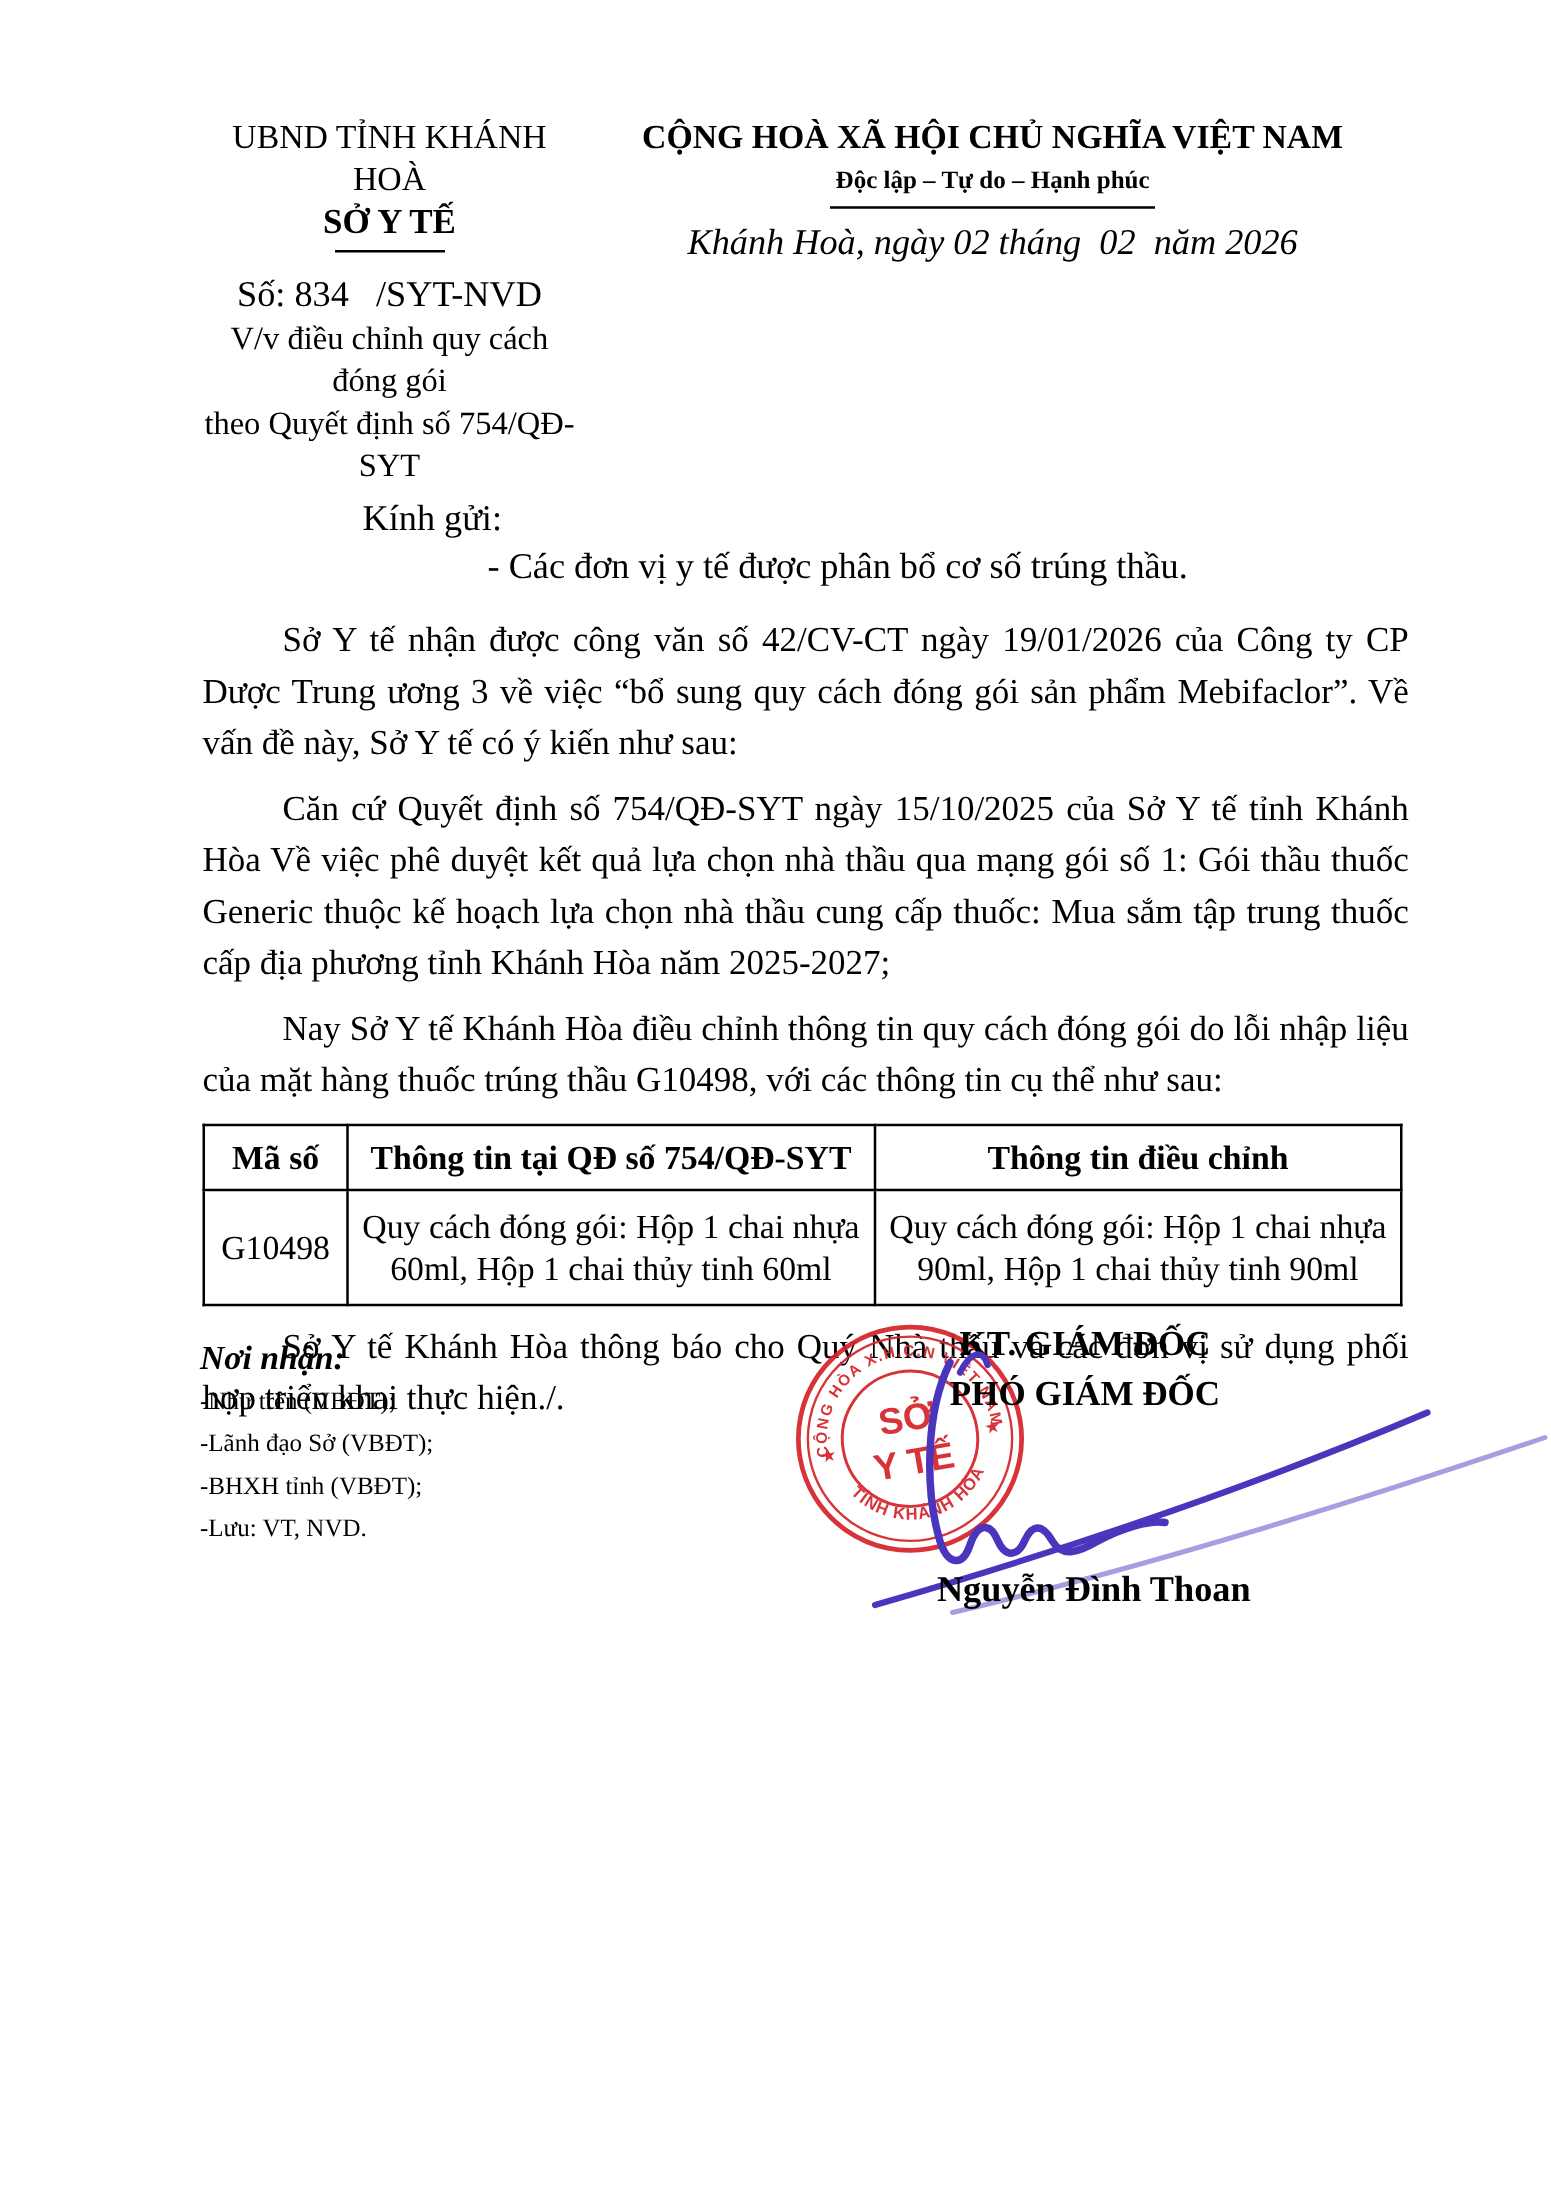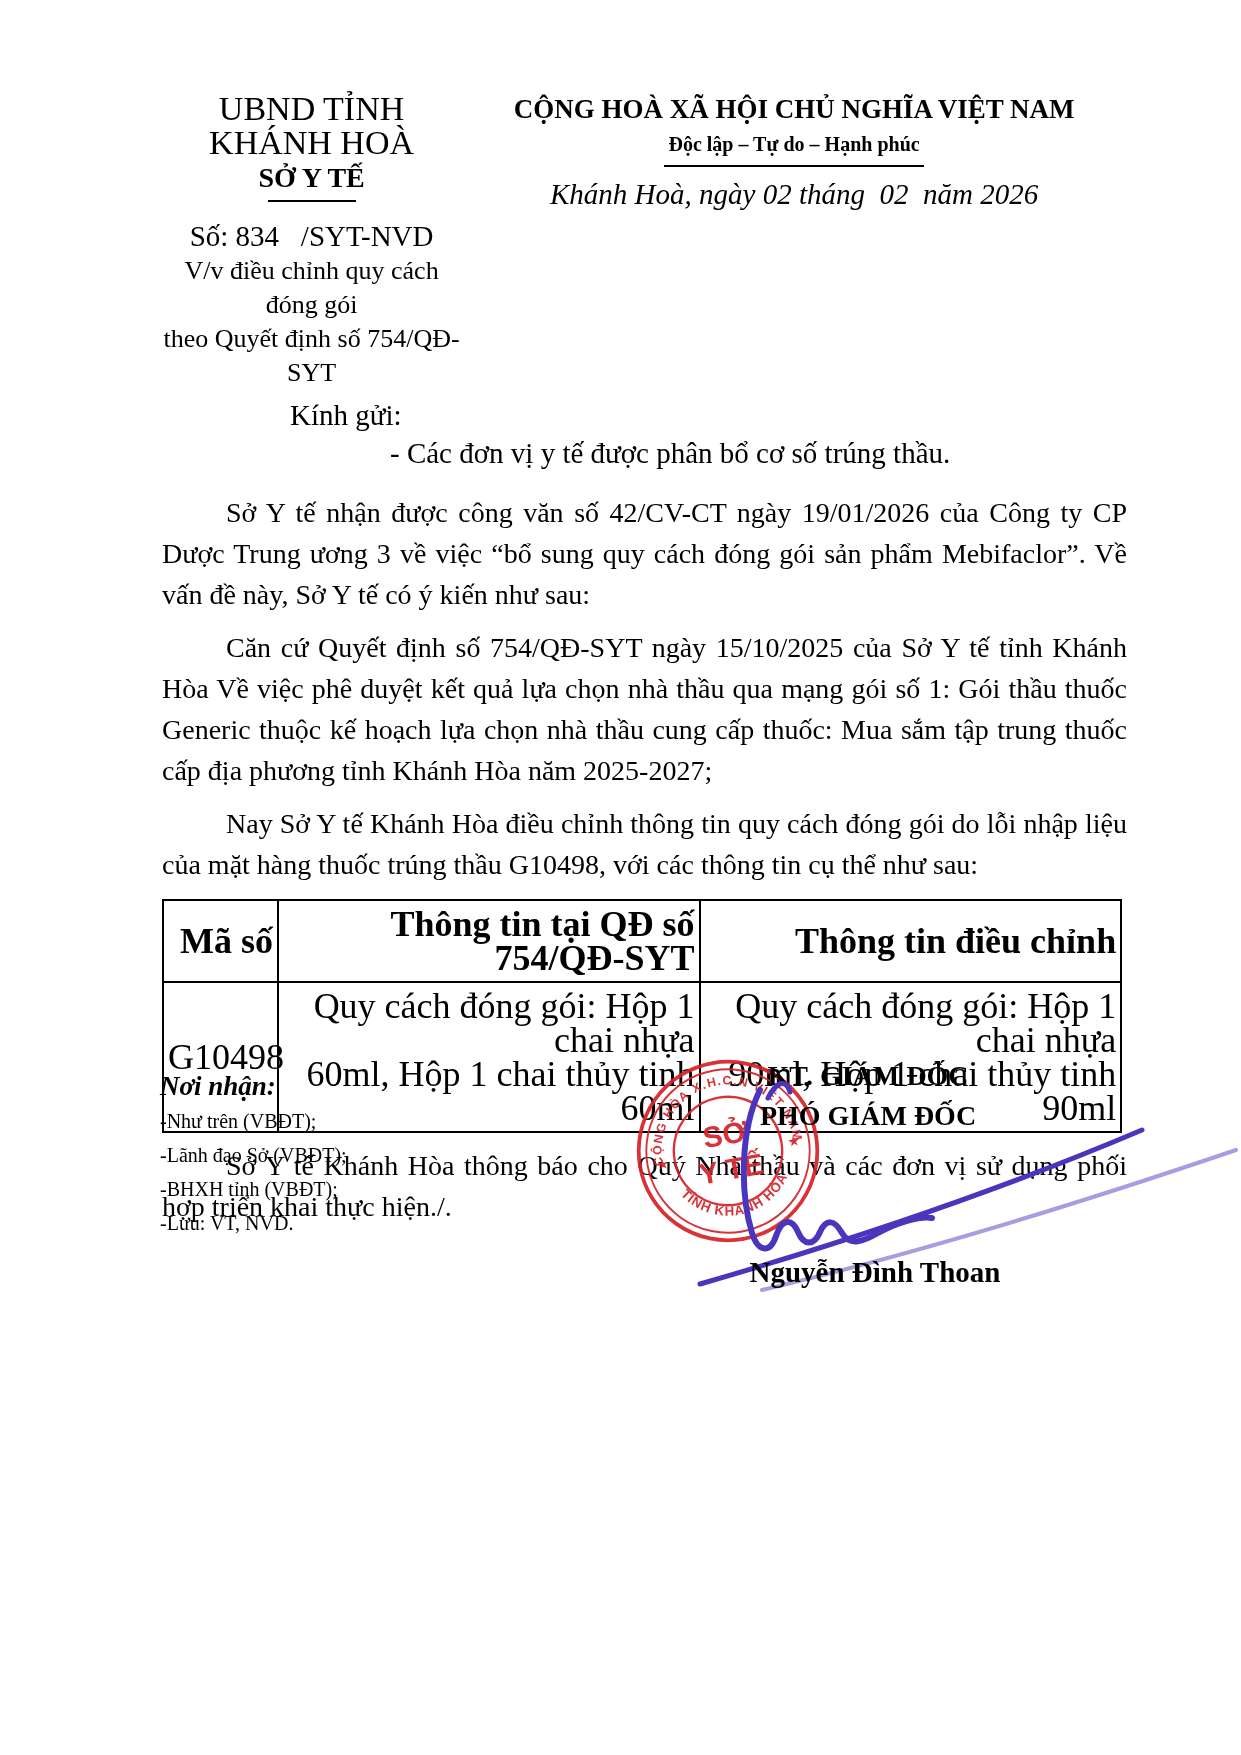--- a/index.html
+++ b/index.html
@@ -12,21 +12,21 @@
     color:#000;
     font-family:"Liberation Serif", serif;
     font-size:28px;
     padding:92px 114px 0 162px;
     overflow:hidden;
   }
   
   .doc-header{ display:flex; }
   .hdr-left{ width:31%; text-align:center; }
   .hdr-right{ width:69%; text-align:center;font-family:Liberation Serif, serif; }
-  .hdr-line1{ font-size:34px; line-height:34px; }
+  .hdr-line1{ font-size:27px; line-height:34px; }
   .org-name{ font-size:28px; font-weight:bold; line-height:36px; }
   .org-rule{ width:88px; border-bottom:2px solid #000; margin:4px auto 0; }
   .doc-number{ margin-top:16px; font-size:29px; line-height:36px; white-space:pre-wrap; }
   .doc-subject{ font-size:26px; line-height:34px; }
   .nat-title{ font-size:27px; font-weight:bold; line-height:34px; }
   .motto{ display:inline-block; font-size:20px; font-weight:bold; line-height:36px;
           border-bottom:2px solid #000; padding:0 4px 3px; }
   .date-line{ margin-top:8px; font-style:italic; font-size:29px; line-height:38px; white-space:pre-wrap; }
   
   .recipients{ margin-top:6px; }
@@ -37,22 +37,22 @@
   .doc-body p{
     text-indent:64px; text-align:justify;
     line-height:41px; margin-top:12px;
   }
   
   table.adjust{
     width:99.5%; margin-top:14px;
     border-collapse:collapse; table-layout:fixed;
   }
   table.adjust th, table.adjust td{
-    border:2px solid #000; text-align:right; vertical-align:middle;
-    font-size:36px; line-height:34px; padding:6px 4px;
+    border:2px solid #000; text-align:center; vertical-align:middle;
+    font-size:27px; line-height:34px; padding:6px 4px;
   }
   table.adjust th{ font-weight:bold; height:52px; }
   table.adjust td{ white-space:pre-line; height:92px; }
   .col-code{ width:12%; } .col-old{ width:44%; } .col-new{ width:44%; }
   
   .noi-nhan{ position:absolute; left:160px; top:1068px; }
   .noi-nhan-label{ font-weight:bold; font-style:italic; font-size:27px; line-height:36px; }
   .noi-nhan-item{ font-size:20px; line-height:34px; }
   .sign-titles{ position:absolute; left:648px; top:1056px; width:440px; text-align:center; }
   .sign-title{ font-weight:bold; font-size:28px; line-height:40px; }

